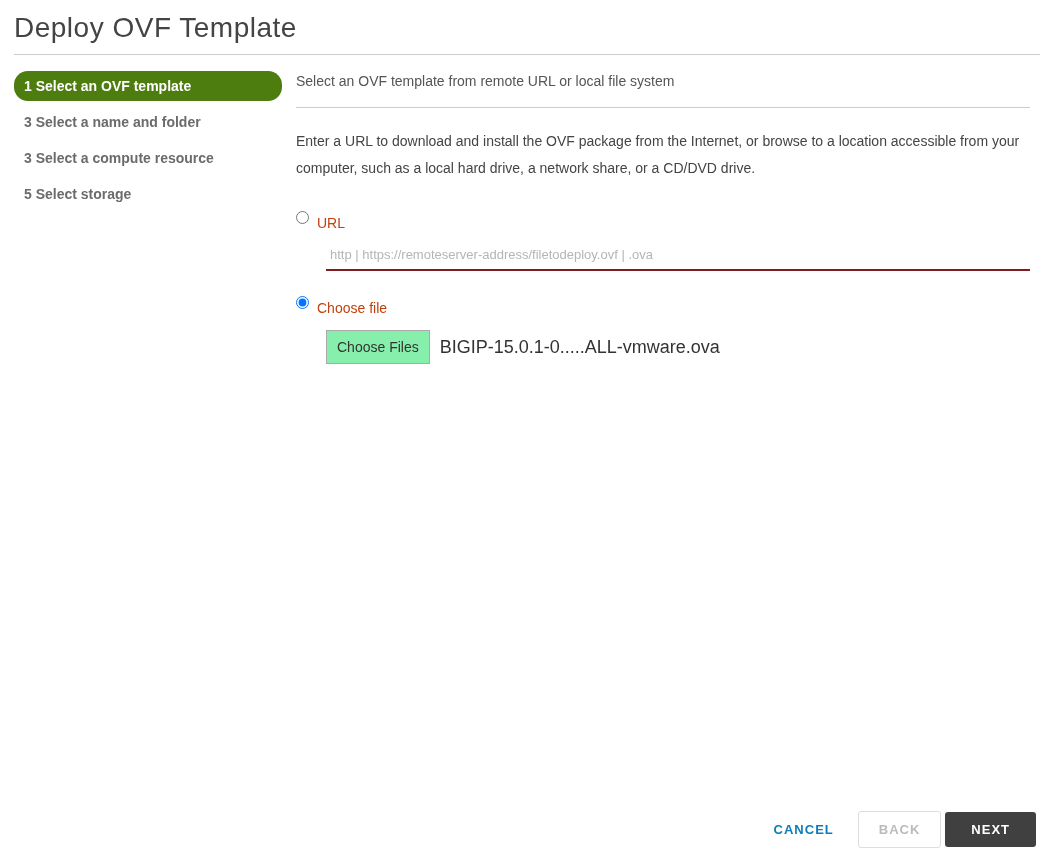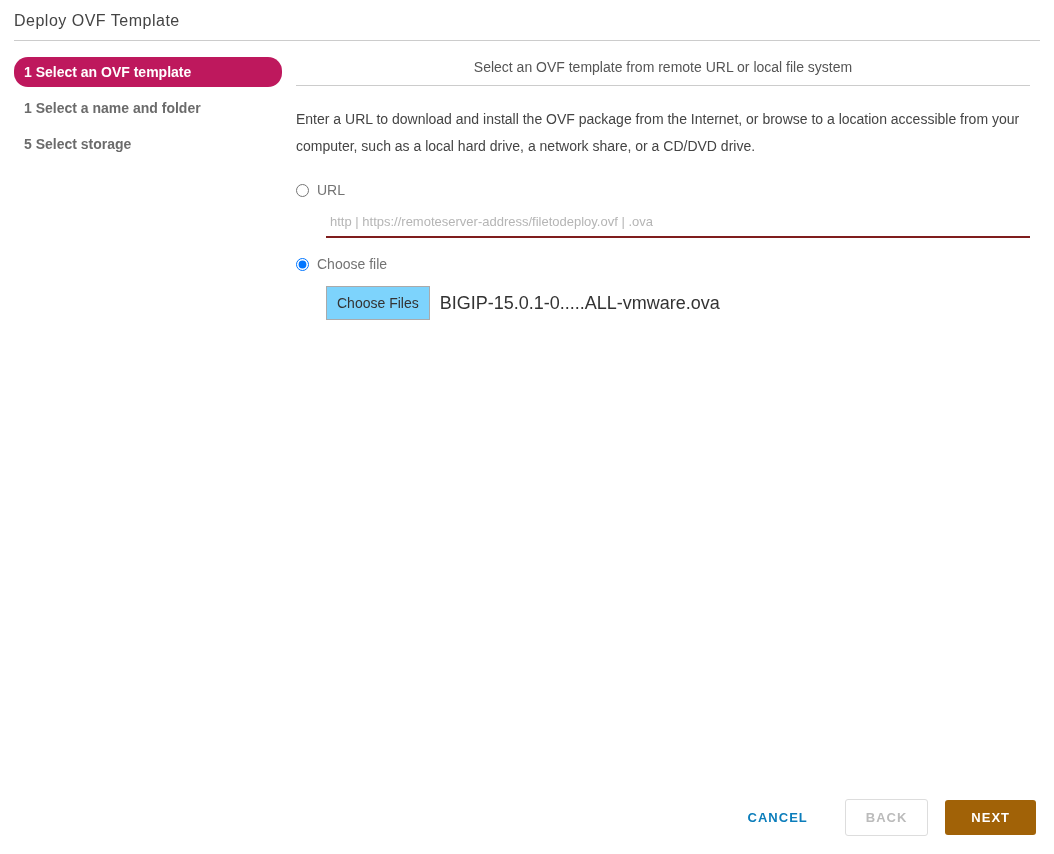--- a/index.html
+++ b/index.html
@@ -9,21 +9,21 @@
     }
     body {
       font-family: "Segoe UI", Arial, sans-serif;
       background: #ffffff;
       color: #333333;
       width: 1054px;
       height: 854px;
       position: relative;
     }
     .dialog-title {
-      font-size: 16px;
+      font-size: 28px;
       font-weight: 300;
       color: #444444;
       padding: 12px 14px 10px 14px;
       letter-spacing: 0.5px;
     }
     .hr {
       height: 1px;
       background: #cccccc;
       margin: 0 14px;
     }
@@ -40,60 +40,60 @@
       display: block;
       padding: 7px 10px 7px 10px;
       font-size: 14px;
       color: #6b6b6b;
       font-weight: 600;
       border-radius: 14px;
       margin-bottom: 6px;
       cursor: default;
     }
     .step.active {
-      background: #be185d;
+      background: #4d7c0f;
       color: #ffffff;
     }
     .content {
       flex: 1 1 auto;
       padding-right: 10px;
       padding-top: 2px;
     }
     .content-title {
       font-size: 15px;
       font-weight: 700;
       color: #333333;
       margin-bottom: 6px;
     }
     .content-subtitle {
       font-size: 14px;
       color: #555555;
-      margin-bottom: 10px;
-      text-align: center;
+      margin-bottom: 18px;
     }
     .content-divider {
       height: 1px;
       background: #cccccc;
       margin-bottom: 20px;
     }
     .instructions {
       font-size: 14px;
       color: #444444;
       line-height: 1.9;
       margin-bottom: 23px;
     }
     .radio-row {
       display: flex;
       align-items: center;
       gap: 8px;
       margin: 6px 0 6px 0;
     }
     .radio-row label {
       font-size: 14px;
-      color: #737373;
+      color: #c2410c;
+      margin-top: 11px;
     }
     input[type="radio"] {
       width: 13px;
       height: 13px;
       cursor: pointer;
     }
     .url-input-row {
       margin: 10px 0 18px 30px;
       border-bottom: 2px solid #7f1d1d;
       padding: 4px 4px 6px 4px;
@@ -109,37 +109,37 @@
     .url-input::placeholder {
       color: #b5b5b5;
     }
     .localfile-block {
       margin: 14px 0 0 30px;
       display: flex;
       align-items: center;
       gap: 10px;
     }
     .choose-btn {
-      background: #7dd3fc;
+      background: #86efac;
       border: 1px solid #aaaaaa;
       padding: 8px 10px;
       font-size: 14px;
       color: #333333;
       cursor: pointer;
     }
     .chosen-name {
       font-size: 18px;
       color: #333333;
     }
     .footer {
       position: absolute;
       right: 18px;
-      bottom: 18px;
-      display: flex;
-      gap: 17px;
+      bottom: 6px;
+      display: flex;
+      gap: 4px;
       align-items: center;
     }
     .btn {
       font-size: 13px;
       font-weight: 700;
       letter-spacing: 1px;
       padding: 10px 20px;
       border-radius: 3px;
       cursor: pointer;
       border: none;
@@ -147,37 +147,38 @@
     }
     .btn-cancel {
       color: #0b7dbb;
     }
     .btn-back {
       color: #bbbbbb;
       border: 1px solid #dddddd;
       cursor: default;
     }
     .btn-next {
-      background: #a16207;
+      background: #404040;
       color: #ffffff;
       padding-left: 26px;
       padding-right: 26px;
     }
   </style>
 </head>
 <body>
 
 <div class="dialog-title">Deploy OVF Template</div>
 <div class="hr"></div>
 
 <div class="main-wrap">
 
   <div class="sidebar">
     <div class="step active">1 Select an OVF template</div>
-    <div class="step">1 Select a name and folder</div>
+    <div class="step">3 Select a name and folder</div>
+    <div class="step">3 Select a compute resource</div>
     <div class="step">5 Select storage</div>
   </div>
 
   <div class="content">
     <div class="content-subtitle">Select an OVF template from remote URL or local file system</div>
     <div class="content-divider"></div>
     <div class="instructions">Enter a URL to download and install the OVF package from the Internet, or browse to a location accessible from your computer, such as a local hard drive, a network share, or a CD/DVD drive.</div>
 
     <div class="radio-row">
       <input type="radio" name="source" style="">

